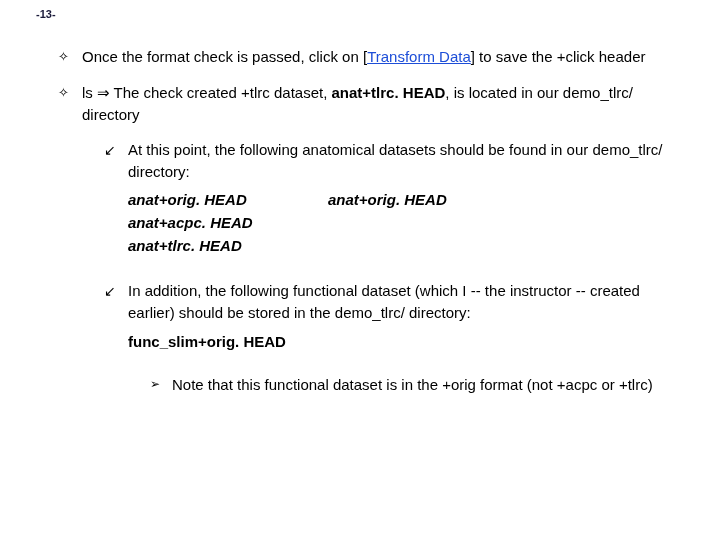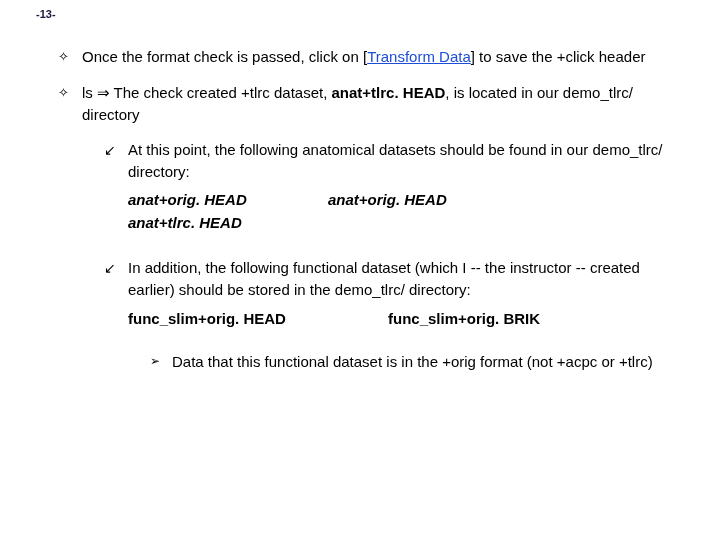--- a/index.html
+++ b/index.html
@@ -136,38 +136,40 @@
     <span class="arrow-bullet">↙</span>
     <div class="bullet-text">At this point, the following anatomical datasets should be found in our demo_tlrc/ directory:</div>
   </div>
 
   <div class="file-list">
     <div class="file-row">
       <div class="file-cell">anat+orig. HEAD</div>
       <div class="file-cell">anat+orig. HEAD</div>
     </div>
     <div class="file-row">
+      <div class="file-cell">anat+acpc. HEAD</div>
+    </div>
+    <div class="file-row">
       <div class="file-cell">anat+tlrc. HEAD</div>
     </div>
   </div>
 
   <div class="gap"></div>
 
   <div class="sub-item">
     <span class="arrow-bullet">↙</span>
     <div class="bullet-text">In addition, the following functional dataset (which I -- the instructor -- created earlier) should be stored in the demo_tlrc/ directory:</div>
   </div>
 
   <div class="file-list-2">
     <div class="file-row-2">
       <div class="file-cell-2a">func_slim+orig. HEAD</div>
-      <div class="file-cell-2b">func_slim+orig. BRIK</div>
     </div>
   </div>
 
   <div class="gap"></div>
 
   <div class="sub-sub-item">
     <span class="chevron-bullet">➢</span>
-    <div class="bullet-text">Data that this functional dataset is in the +orig format (not +acpc or +tlrc)</div>
+    <div class="bullet-text">Note that this functional dataset is in the +orig format (not +acpc or +tlrc)</div>
   </div>
 
 </div>
 
 </body></html>

